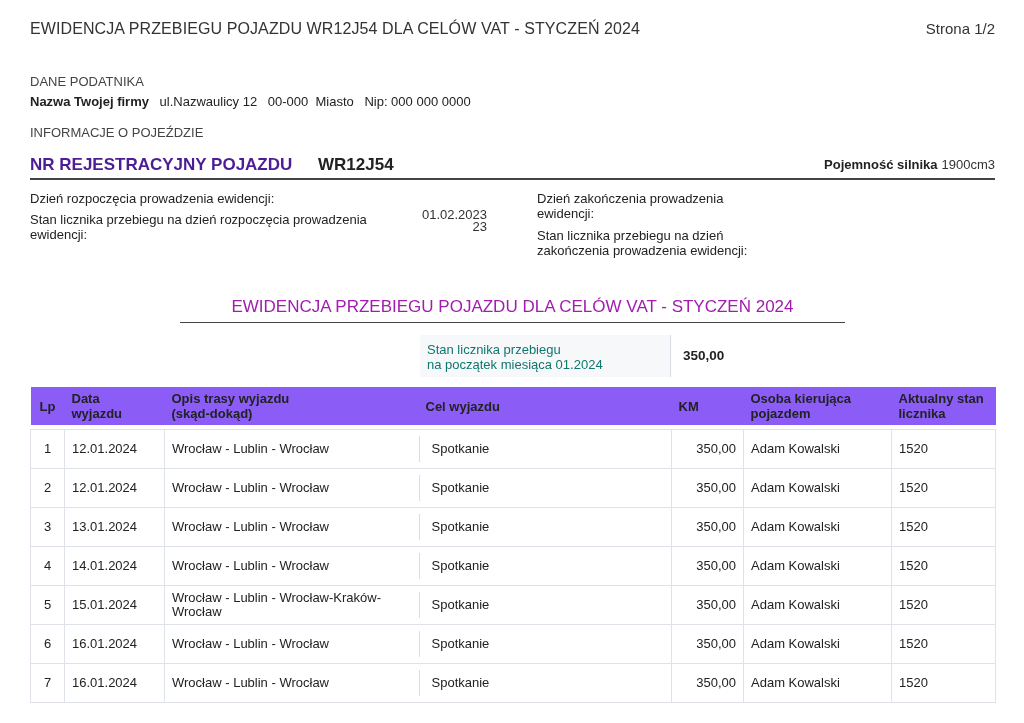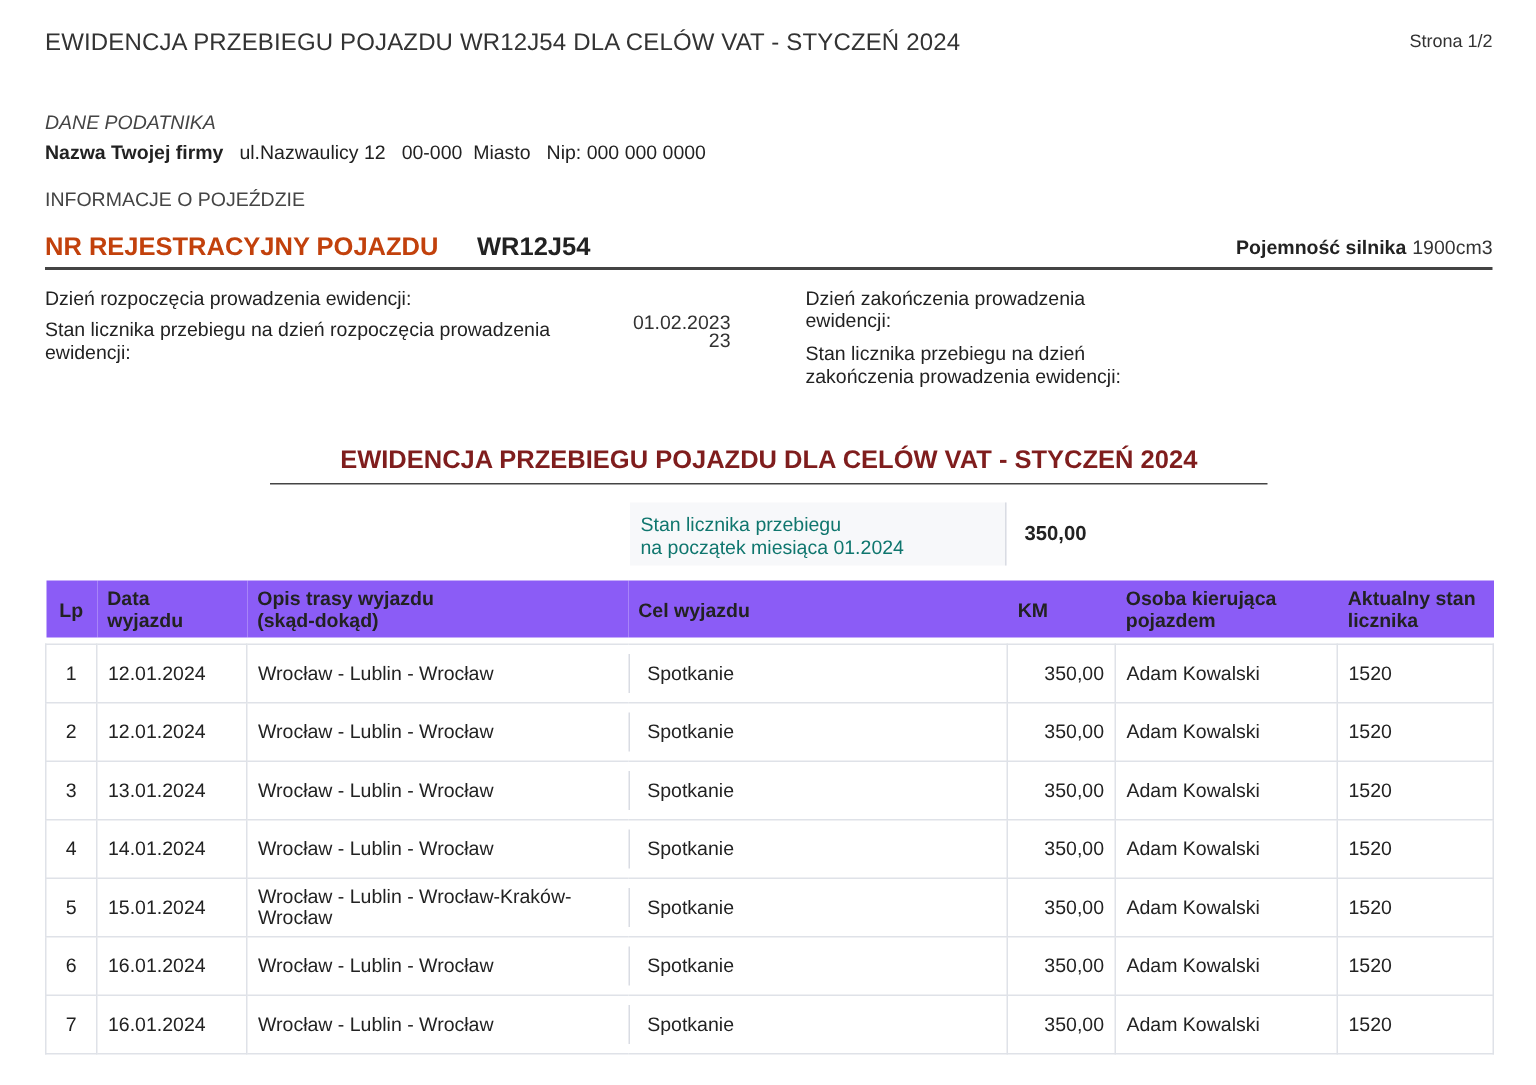--- a/index.html
+++ b/index.html
@@ -3,37 +3,37 @@
 <meta charset="utf-8">
 <style>
   html, body { margin: 0; padding: 0; background: #ffffff; }
   body {
     width: 1024px; height: 723px; overflow: hidden; position: relative;
     font-family: "Liberation Sans", "DejaVu Sans", sans-serif;
     color: #1f1f1f;
   }
   .abs { position: absolute; }
   .hdr-title { left: 30px; top: 20px; font-size: 16px; color: #333; letter-spacing: 0.1px; }
-  .hdr-page { right: 29px; top: 20px; font-size: 12px; color: #333; }
+  .hdr-page { right: 29px; top: 20px; font-size: 15px; color: #333; }
 
   .sec-label { left: 30px; font-size: 13px; color: #444; }
   .taxpayer { left: 30px; top: 94px; font-size: 13px; color: #222; white-space: nowrap; }
   .taxpayer b { font-weight: bold; }
   .taxpayer span { margin-right: 7px; }
 
   .reg-row { left: 30px; right: 29px; top: 154px; height: 24px; border-bottom: 2px solid #444; }
-  .reg-label { position: absolute; left: 0; top: 1px; font-size: 17px; font-weight: bold; color: #c2410c; }
+  .reg-label { position: absolute; left: 0; top: 1px; font-size: 17px; font-weight: bold; color: #4c1d95; }
   .reg-value { position: absolute; left: 288px; top: 1px; font-size: 17px; font-weight: bold; color: #222; }
   .engine { position: absolute; right: 0; top: 3px; font-size: 13px; color: #333; }
   .engine b { font-weight: bold; color: #222; margin-right: 4px; }
 
   .info-l { font-size: 13px; color: #222; line-height: 15px; }
   .info-v { font-size: 13px; color: #333; text-align: right; }
 
-  .main-title { left: 180px; width: 665px; top: 297px; text-align: center; font-size: 17px; font-weight: bold; color: #7f1d1d; padding-bottom: 5px; border-bottom: 1.5px solid #444; }
+  .main-title { left: 180px; width: 665px; top: 297px; text-align: center; font-size: 17px; font-weight: normal; color: #a21caf; padding-bottom: 5px; border-bottom: 1.5px solid #444; }
 
   .start-box { left: 420px; top: 335px; width: 250px; height: 42px; background: #f7f8fa; border-right: 1px solid #d9dce3; }
   .start-box .lbl { position: absolute; left: 7px; top: 7px; font-size: 13px; line-height: 15px; color: #0f766e; }
   .start-val { left: 683px; top: 348px; font-size: 13.5px; font-weight: bold; color: #222; }
 
   table.trips {
     position: absolute; left: 30px; top: 387px; width: 965px;
     border-collapse: collapse; table-layout: fixed; font-size: 13px; color: #222;
   }
   table.trips th {
@@ -53,21 +53,21 @@
   table.trips td.purpose::before {
     content: ""; position: absolute; left: 0; top: 6px; bottom: 6px; width: 1px; background: #d9dce3;
   }
 </style>
 </head>
 <body>
 
 <div class="abs hdr-title">EWIDENCJA PRZEBIEGU POJAZDU WR12J54 DLA CELÓW VAT - STYCZEŃ 2024</div>
 <div class="abs hdr-page">Strona 1/2</div>
 
-<div class="abs sec-label" style="top:74px;font-style:italic;">DANE PODATNIKA</div>
+<div class="abs sec-label" style="top:74px;">DANE PODATNIKA</div>
 <div class="abs taxpayer">
   <span><b>Nazwa Twojej firmy</b></span>
   <span>ul.Nazwaulicy 12</span>
   <span style="white-space:pre;">00-000  Miasto</span>
   <span>Nip: 000 000 0000</span>
 </div>
 
 <div class="abs sec-label" style="top:125px;">INFORMACJE O POJEŹDZIE</div>
 <div class="abs reg-row">
   <span class="reg-label">NR REJESTRACYJNY POJAZDU</span>

